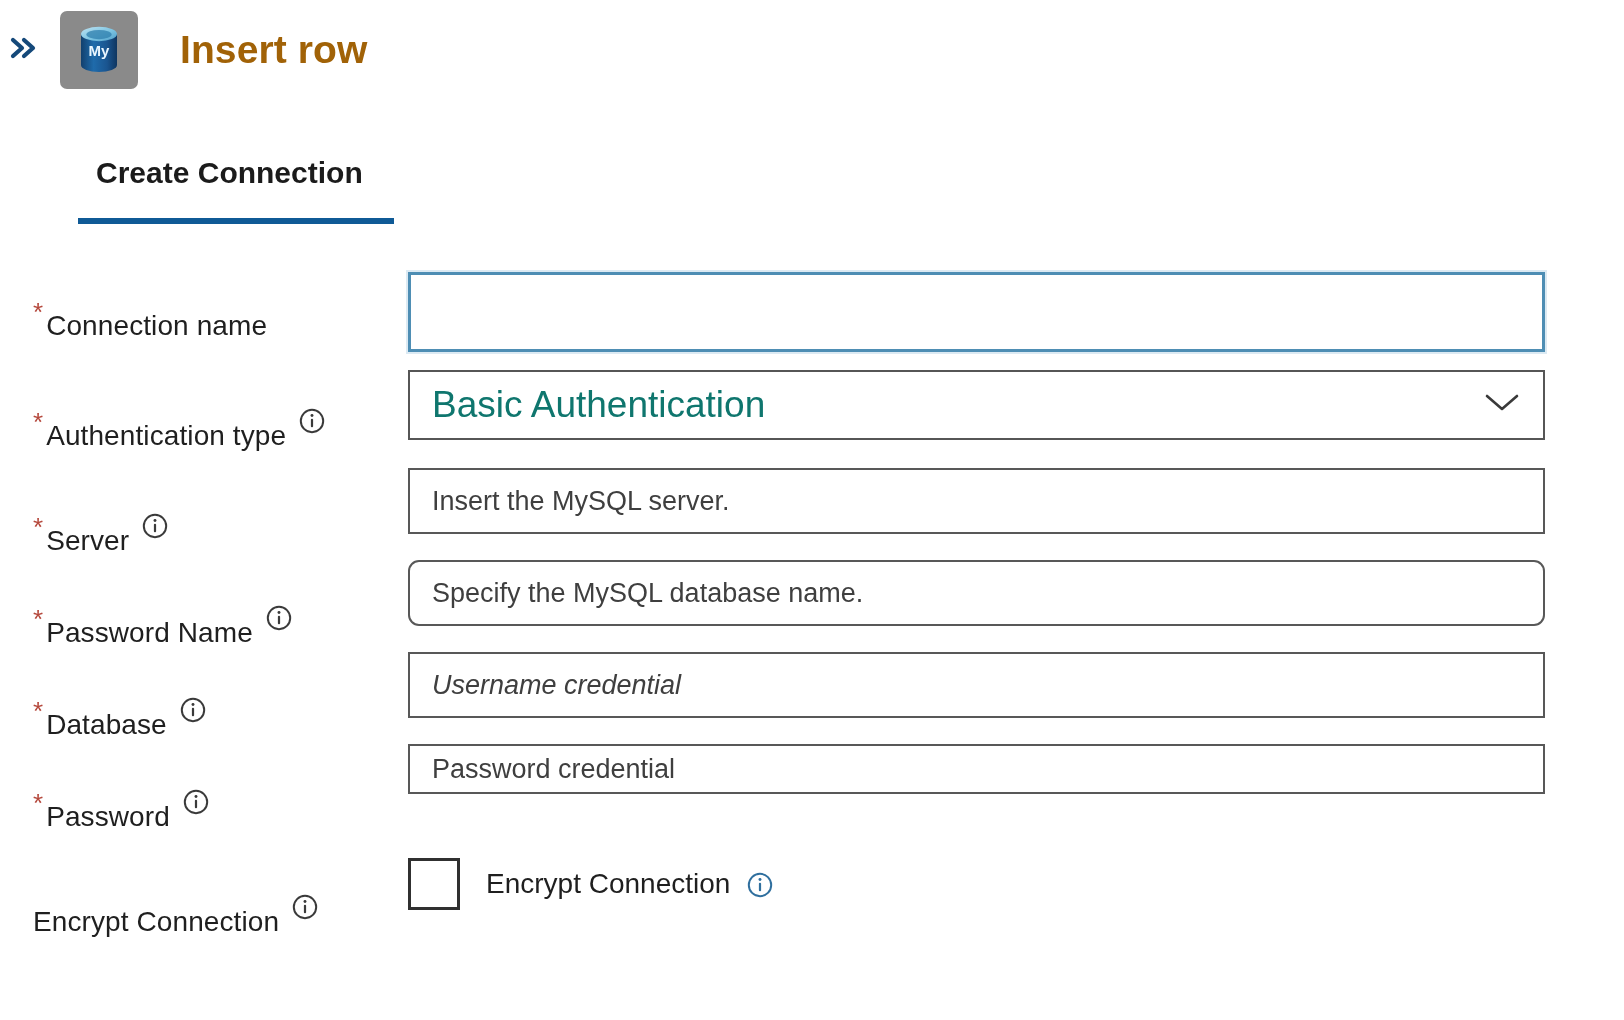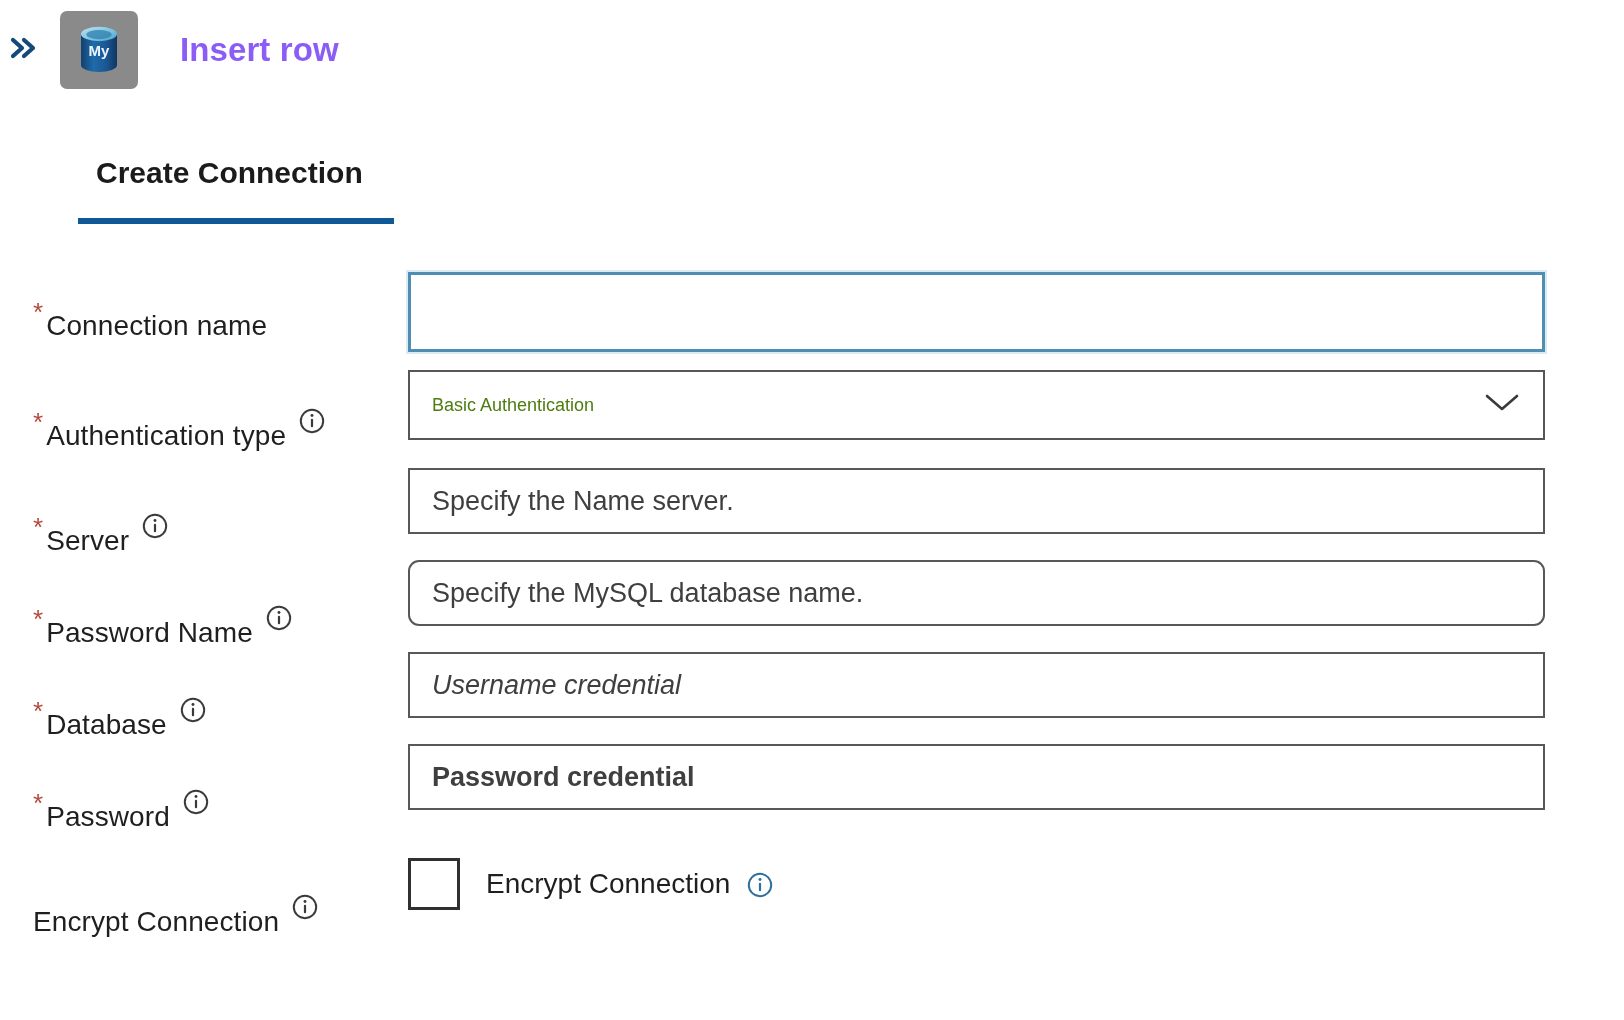--- a/index.html
+++ b/index.html
@@ -43,24 +43,24 @@
     margin-left: 14px;
     border-radius: 7px;
     background: #8a8a8a;
     display: flex;
     align-items: center;
     justify-content: center;
     flex: none;
   }
   .header-title {
     margin-left: 42px;
-    font-size: 33px;
+    font-size: 39px;
     font-weight: 700;
     letter-spacing: .1px;
-    color: #8b5cf6;
+    color: #a16207;
     white-space: nowrap;
   }
 
   
   .tabstrip {
     position: absolute;
     left: 0;
     top: 138px;
     width: 1624px;
     height: 86px;
@@ -155,22 +155,22 @@
   }
   .field .ph { color: #3f3f3f; }
   .field.empty { color: transparent; }
 
   .select {
     cursor: pointer;
     justify-content: space-between;
     border: 2px solid #565656;
   }
   .select .sel-value {
-    color: #4d7c0f;
-    font-size: 18px;
+    color: #0f766e;
+    font-size: 37px;
   }
   .chev-down { display: block; flex: none; }
 
   
   .checkrow {
     position: absolute;
     left: 408px;
     display: flex;
     align-items: center;
   }
@@ -276,21 +276,21 @@
       <span class="label-text">Server</span>
       <span class="info-icon">
         <svg width="28" height="28" viewBox="0 0 24 24">
           <circle cx="12" cy="12" r="9.6" fill="none" stroke="#3a3a3a" stroke-width="1.7"></circle>
           <circle cx="12" cy="7.3" r="1.25" fill="#3a3a3a"></circle>
           <rect x="11.05" y="10.1" width="1.9" height="7.3" rx="0.9" fill="#3a3a3a"></rect>
         </svg>
       </span>
     </div>
     <div class="field" style="top:18px;height:66px;">
-      <span class="ph">Specify the Name server.</span>
+      <span class="ph">Insert the MySQL server.</span>
     </div>
   </div>
 
   <div class="row" style="top:292px;height:92px;">
     <div class="label" style="top:45px;">
       <span class="req">*</span>
       <span class="label-text">Password Name</span>
       <span class="info-icon">
         <svg width="28" height="28" viewBox="0 0 24 24">
           <circle cx="12" cy="12" r="9.6" fill="none" stroke="#3a3a3a" stroke-width="1.7"></circle>
@@ -326,21 +326,21 @@
       <span class="req">*</span>
       <span class="label-text">Password</span>
       <span class="info-icon">
         <svg width="28" height="28" viewBox="0 0 24 24">
           <circle cx="12" cy="12" r="9.6" fill="none" stroke="#3a3a3a" stroke-width="1.7"></circle>
           <circle cx="12" cy="7.3" r="1.25" fill="#3a3a3a"></circle>
           <rect x="11.05" y="10.1" width="1.9" height="7.3" rx="0.9" fill="#3a3a3a"></rect>
         </svg>
       </span>
     </div>
-    <div class="field" style="top:18px;height:66px;font-weight:bold;">
+    <div class="field" style="top:18px;height:50px;">
       <span class="ph">Password credential</span>
     </div>
   </div>
 
   <div class="row" style="top:568px;height:110px;">
     <div class="label" style="top:58px;">
       <span class="label-text">Encrypt Connection</span>
       <span class="info-icon">
         <svg width="28" height="28" viewBox="0 0 24 24">
           <circle cx="12" cy="12" r="9.6" fill="none" stroke="#3a3a3a" stroke-width="1.7"></circle>

